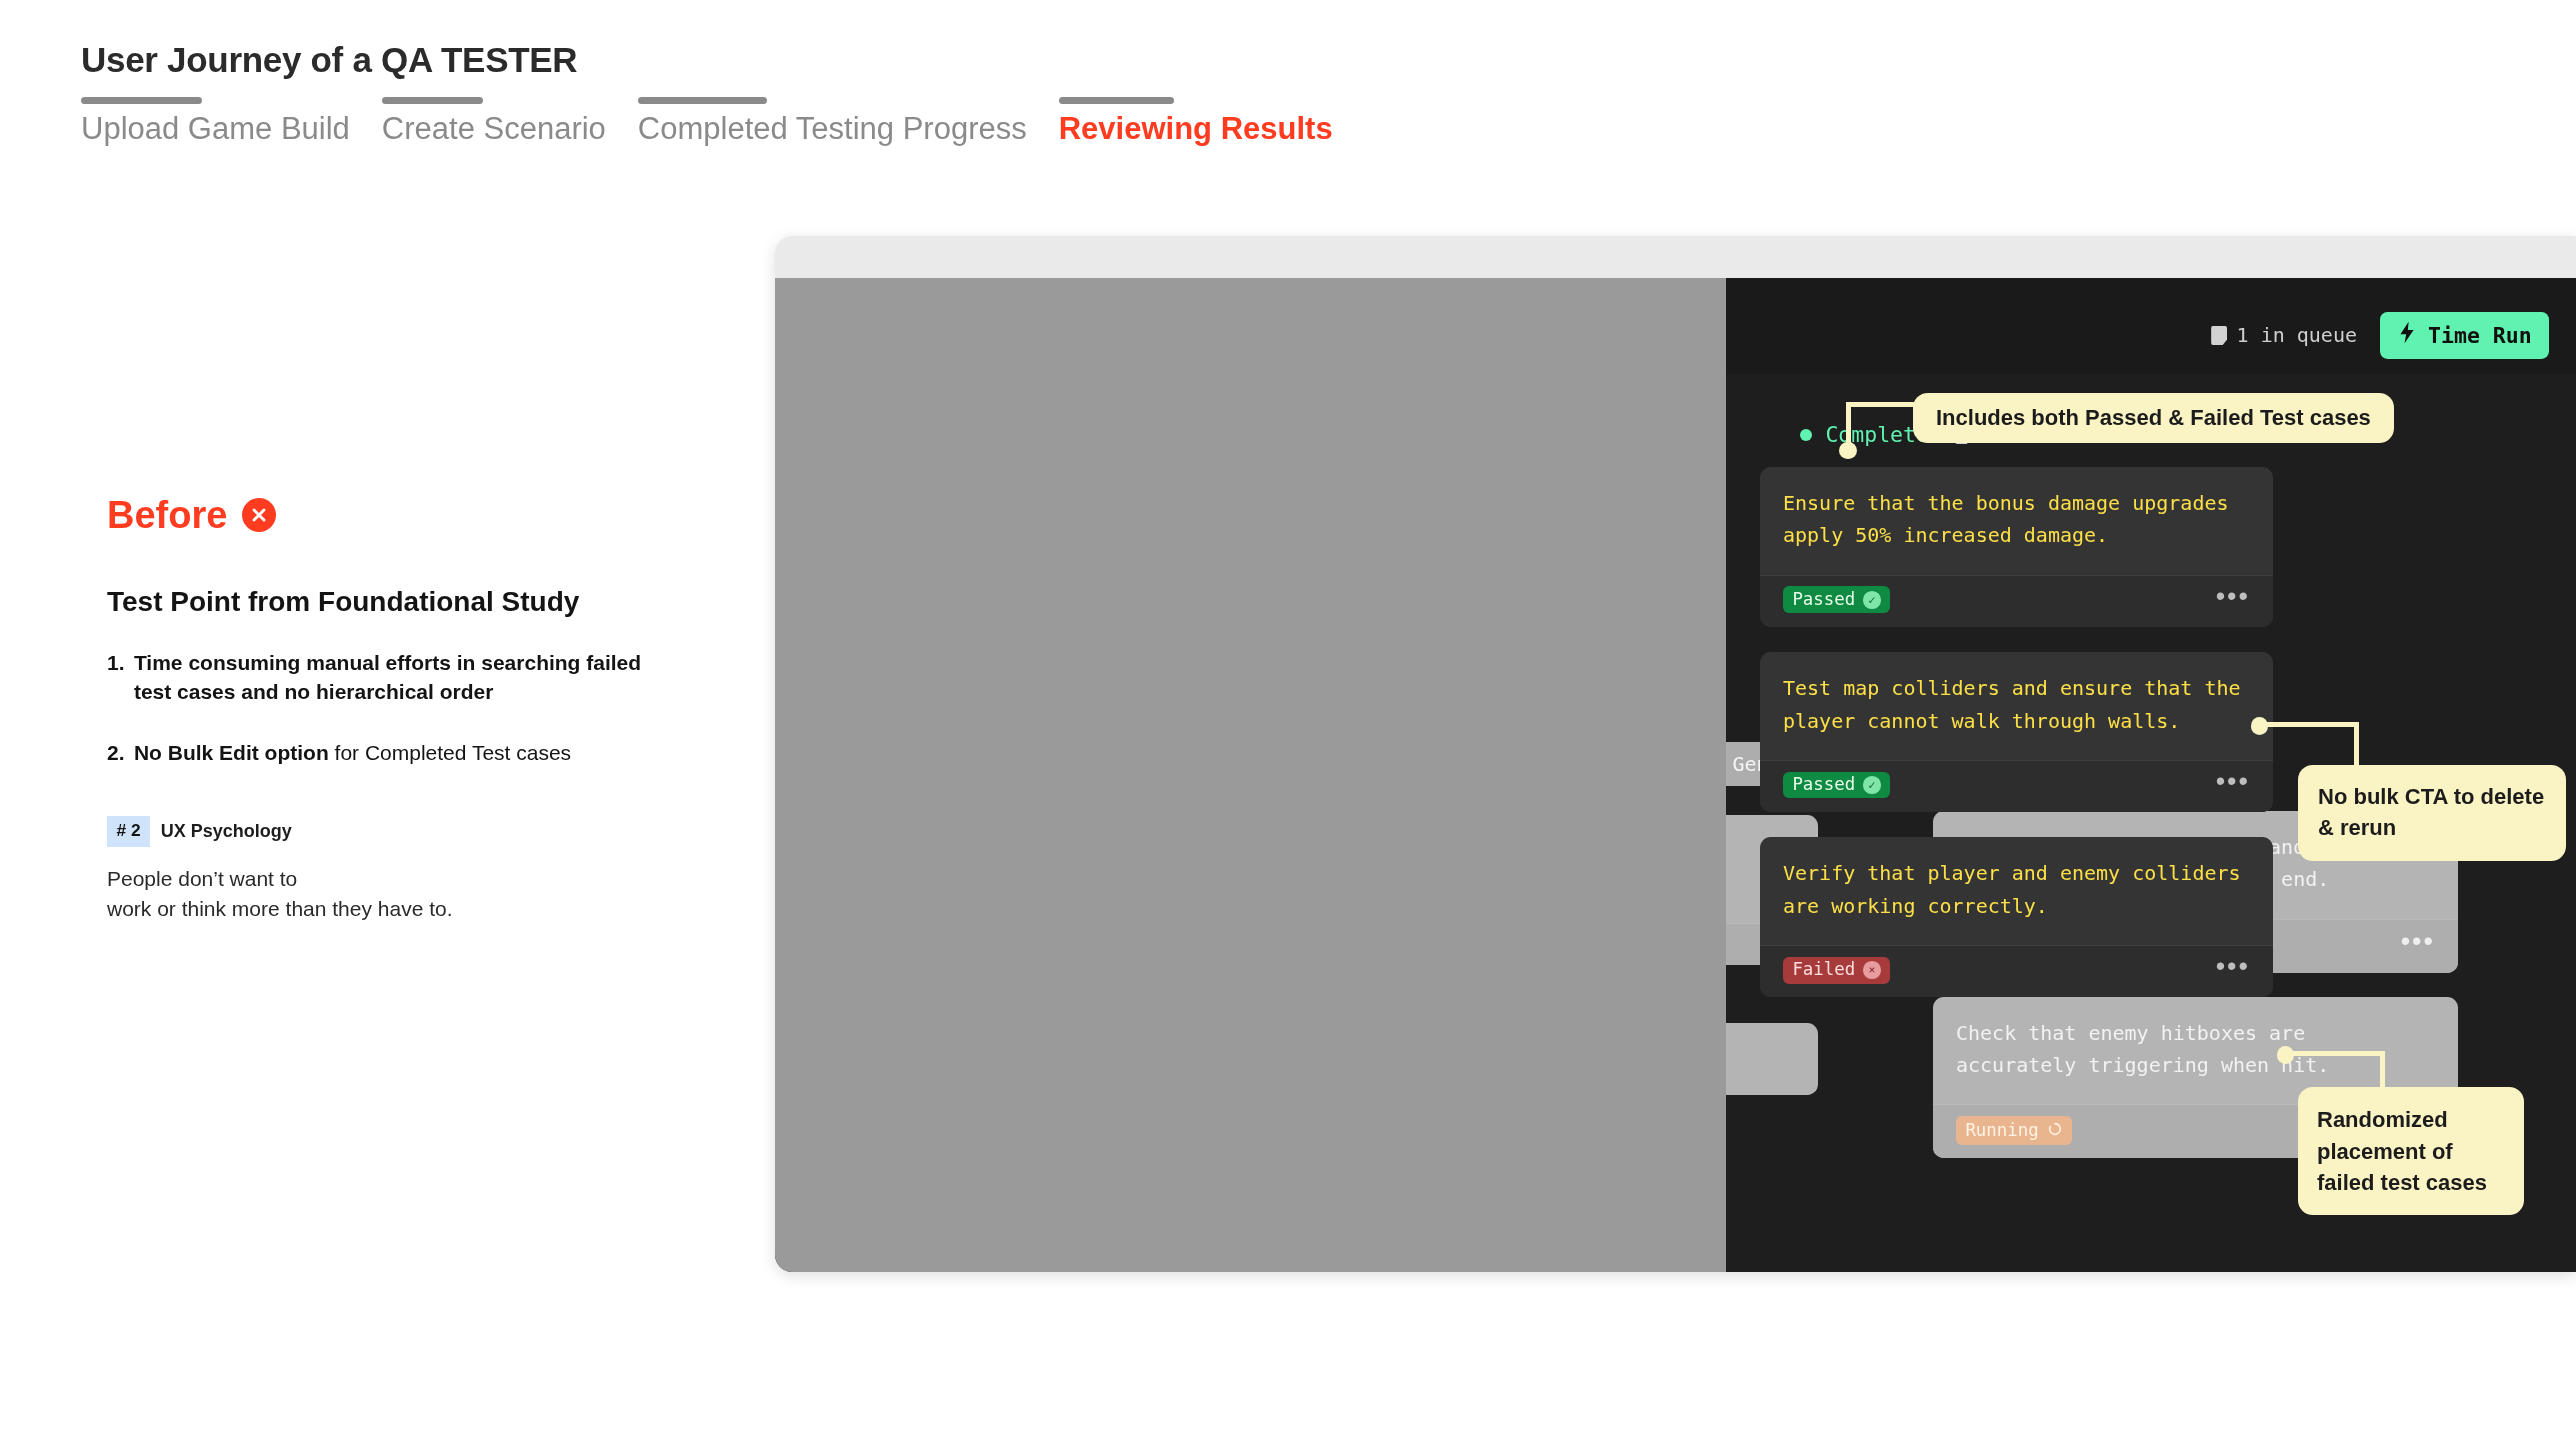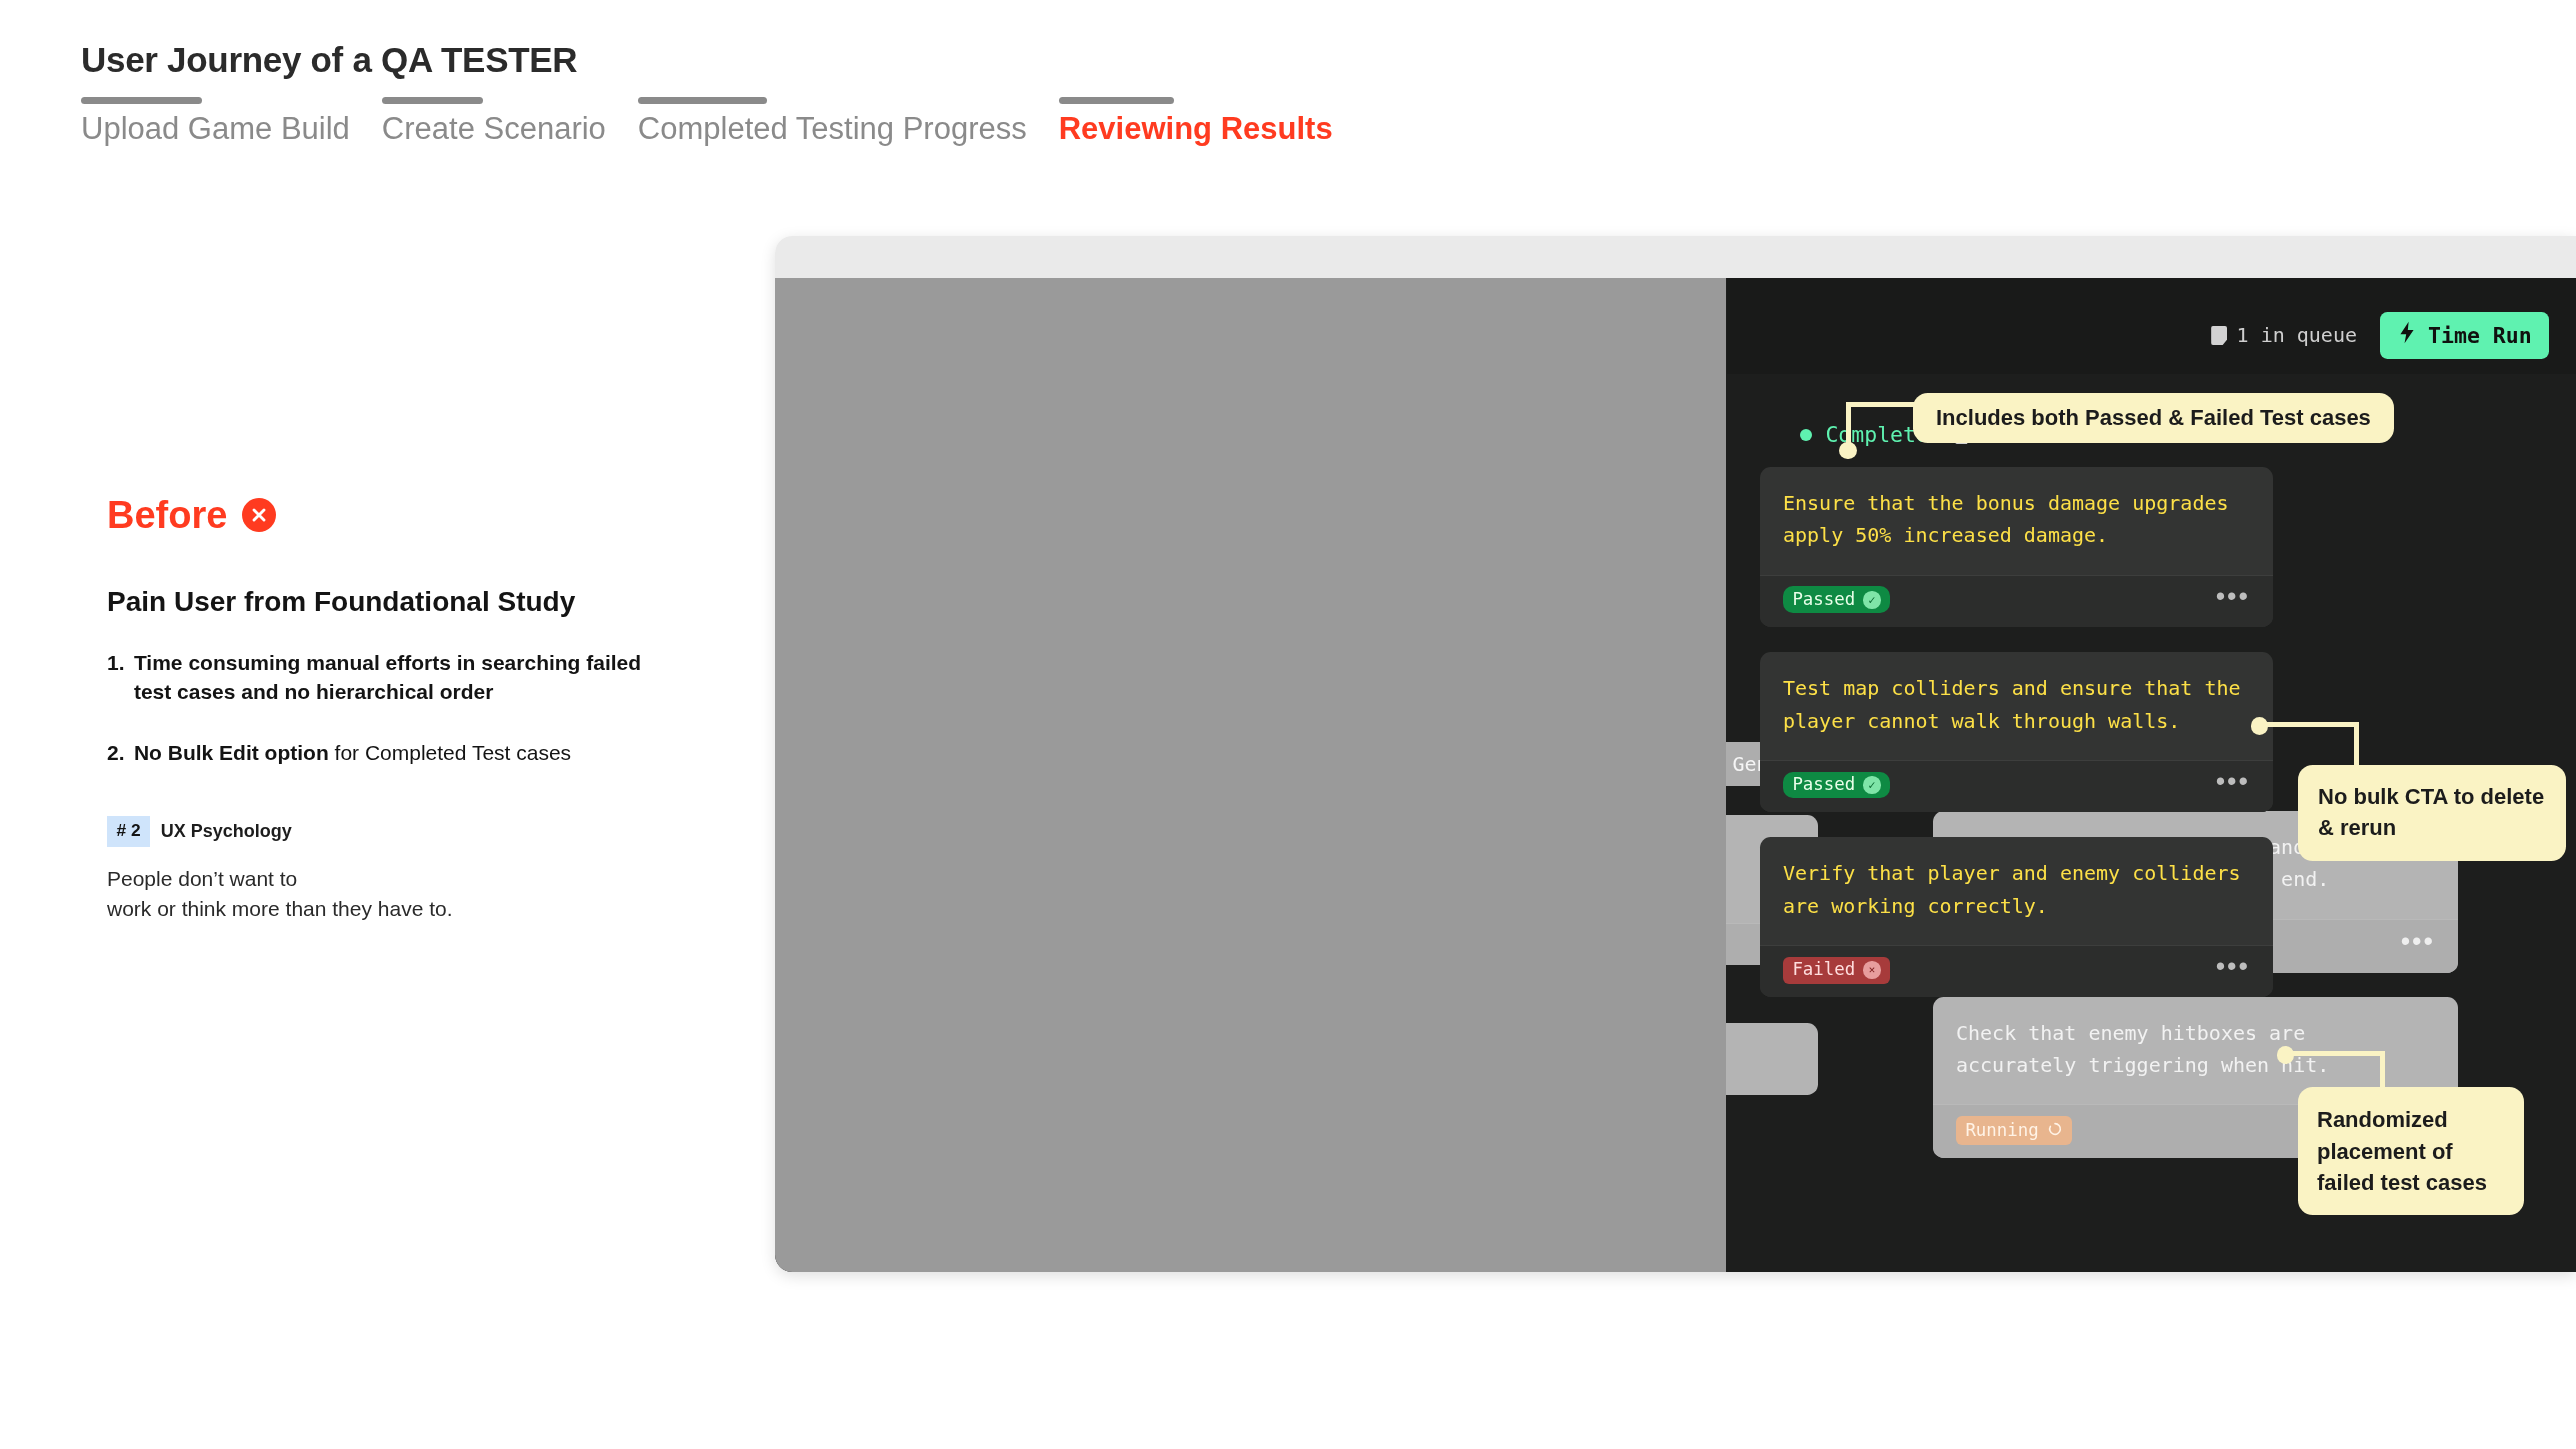--- a/index.html
+++ b/index.html
@@ -118,21 +118,21 @@
     padding:4.7px 9.4px;font-family:"DejaVu Sans Mono",monospace;font-size:17.4px;line-height:1;
   }
   .dots{letter-spacing:2px;font-size:27px;line-height:0.4;padding-bottom:6.7px;}
 
   
   #completed-cards{position:absolute;left:985px;top:189px;width:513px;}
   .card.dark{background:#333433;margin-bottom:25.5px;}
   .card.dark .text{color:#fde047;}
   .card.dark .foot{border-top:0.7px solid #3d3e3d;background:#2c2d2c;}
   .card.dark .dots{color:#bdbdbd;}
-  .badge.passed{background:#0e8a43;color:#e9ffe9;border-radius:10px;}
+  .badge.passed{background:#0e8a43;color:#e9ffe9;}
   .badge.failed{background:#a73b3b;color:#ffdede;}
   .badge .chk,.badge .xc{
     width:17.4px;height:17.4px;border-radius:50%;display:flex;align-items:center;justify-content:center;flex:none;
   }
   .badge.passed .chk{background:#7fe5a8;color:#0b6b34;font-size:12px;font-weight:bold;}
   .badge.failed .xc{background:#e79d9d;color:#7d1f1f;font-size:10.7px;font-weight:bold;}
 
   
   .card.light{background:#b4b4b4;margin-bottom:24px;}
   .card.light .text{color:#f2f2f2;}
@@ -212,21 +212,21 @@
 
 <div id="pain-panel">
   <div id="before-row">
     <div id="before-label">Before</div>
     <div class="xmark">
       <svg width="20" height="20" viewBox="0 0 24 24">
           <path d="M6 6 L18 18 M18 6 L6 18" stroke="#ffffff" stroke-width="3.4" stroke-linecap="round"></path>
         </svg>
     </div>
   </div>
-  <div id="pain-heading">Pain User from Foundational Study</div>
+  <div id="pain-heading">Test Point from Foundational Study</div>
   <ul id="pain-list">
     <li>
       <span class="num">1.</span>
       <span class="txt">Time consuming manual efforts in searching failed test cases and no hierarchical order</span>
     </li>
     <li>
       <span class="num">2.</span>
       <span class="txt"><span>No Bulk Edit option</span><span class="reg"> for Completed Test cases</span></span>
     </li>
   </ul>

